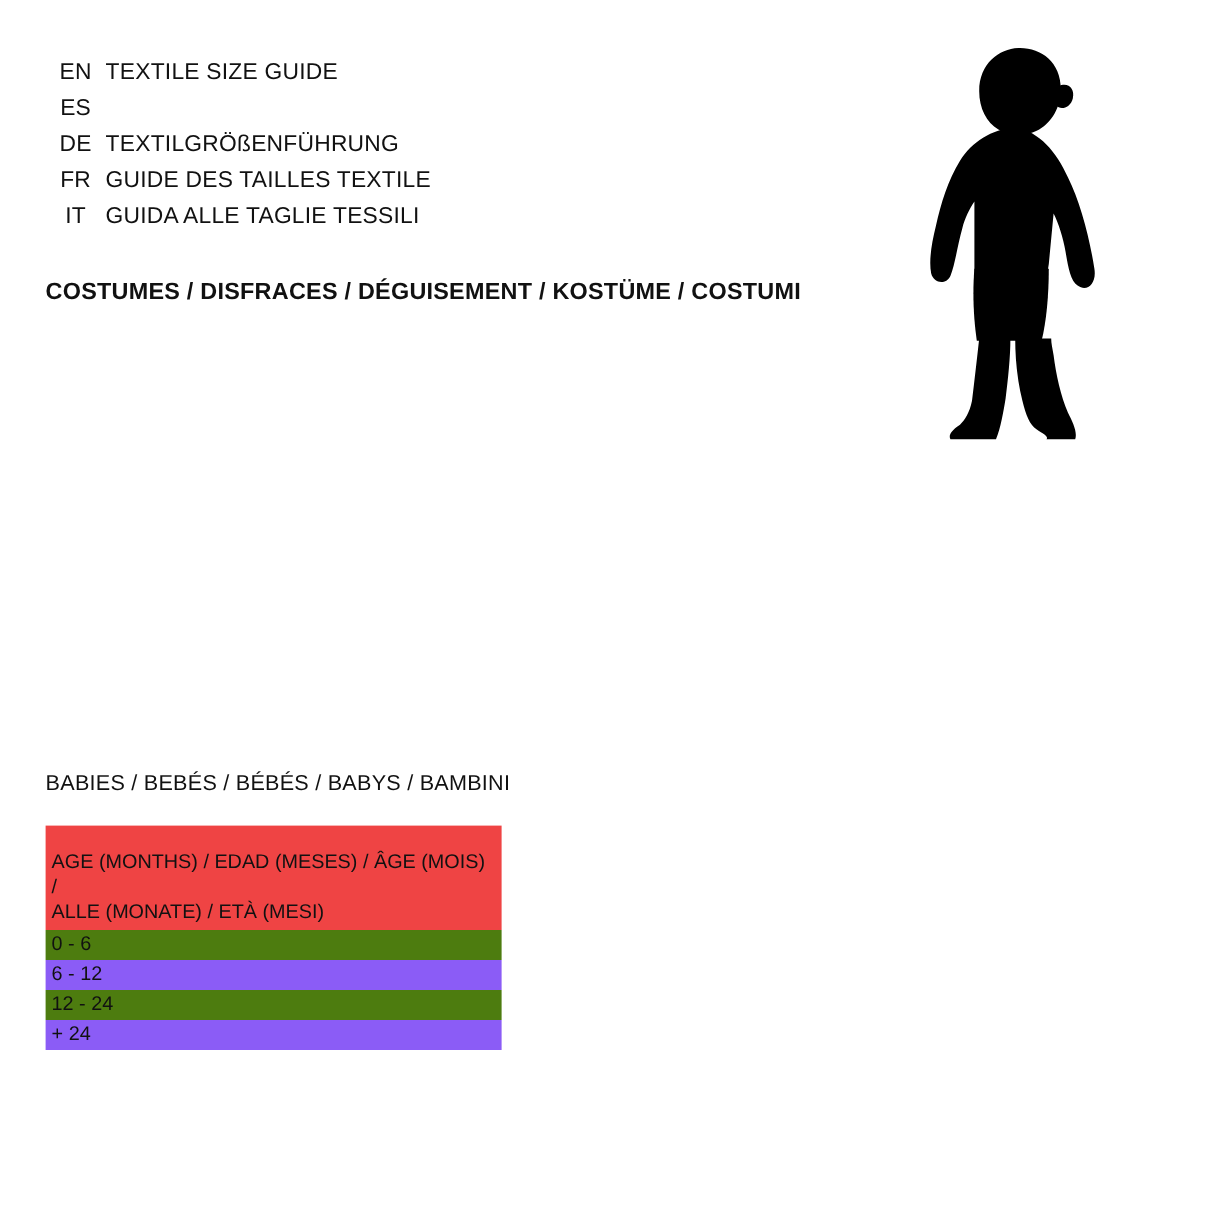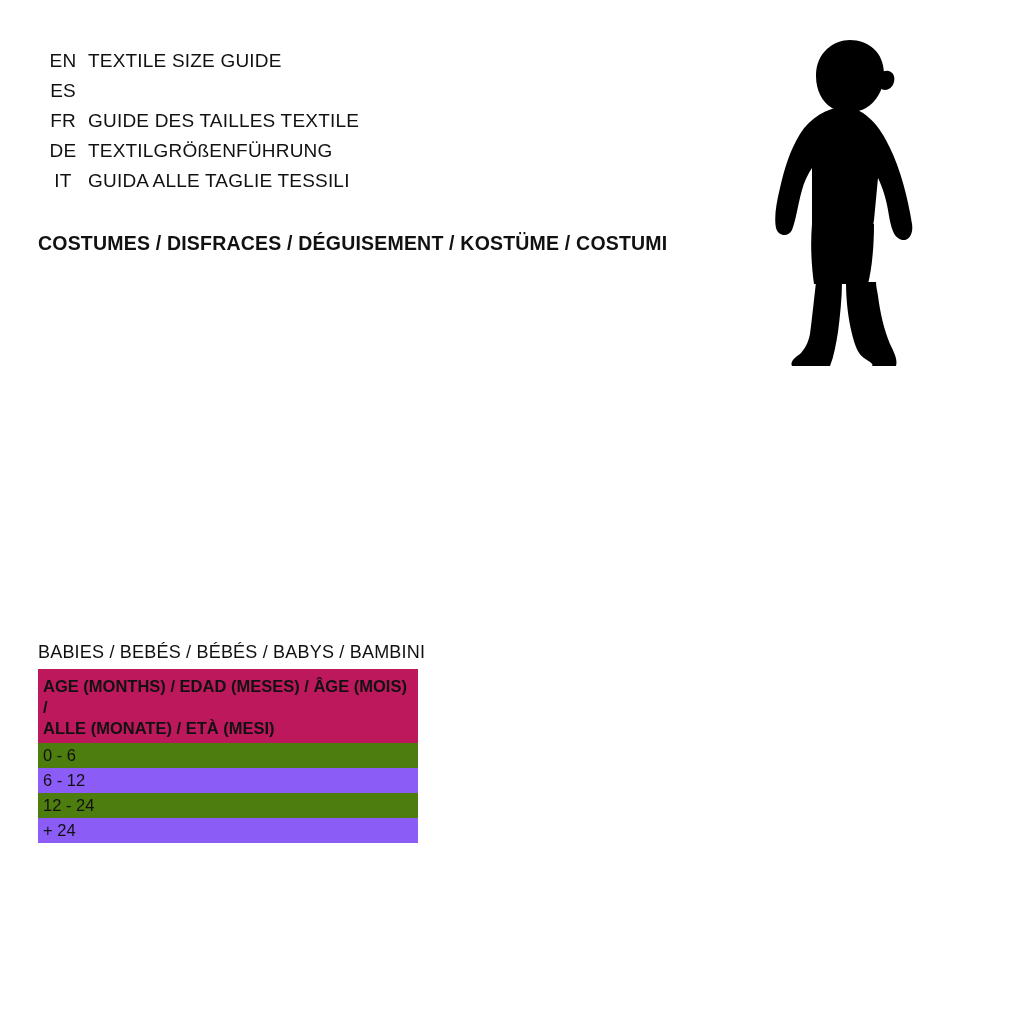--- a/index.html
+++ b/index.html
@@ -79,35 +79,35 @@
   .table-section {
     position: absolute;
     left: 38px;
     top: 642px;
     width: 380px;
   }
   .table-caption {
     font-size: 18px;
     letter-spacing: 0.2px;
     color: #111;
-    margin-bottom: 6px;
+    margin-bottom: 25px;
     white-space: nowrap;
   }
   .size-table {
     width: 380px;
     border-collapse: collapse;
     table-layout: fixed;
   }
   .size-table th {
-    background: #be185d;
+    background: #ef4444;
     text-align: left;
-    font-weight: bold;
+    font-weight: normal;
     font-size: 16.5px;
     line-height: 21px;
-    padding: 7px 5px 4px 5px;
+    padding: 20px 5px 4px 5px;
     color: #111;
   }
   .size-table td {
     font-size: 16.5px;
     line-height: 21px;
     padding: 2px 5px 2px 5px;
     color: #111;
     background: #4d7c0f;
   }
   .size-table tr.alt td {
@@ -121,26 +121,26 @@
 
   <div class="lang-block">
     <div class="lang-row">
       <span class="lang-code">EN</span>
       <span class="lang-text">TEXTILE SIZE GUIDE</span>
     </div>
     <div class="lang-row">
       <span class="lang-code">ES</span>
     </div>
     <div class="lang-row">
+      <span class="lang-code">DE</span>
+      <span class="lang-text">TEXTILGRÖßENFÜHRUNG</span>
+    </div>
+    <div class="lang-row">
       <span class="lang-code">FR</span>
       <span class="lang-text">GUIDE DES TAILLES TEXTILE</span>
-    </div>
-    <div class="lang-row">
-      <span class="lang-code">DE</span>
-      <span class="lang-text">TEXTILGRÖßENFÜHRUNG</span>
     </div>
     <div class="lang-row">
       <span class="lang-code">IT</span>
       <span class="lang-text">GUIDA ALLE TAGLIE TESSILI</span>
     </div>
   </div>
 
   <div class="costumes-heading">COSTUMES / DISFRACES / DÉGUISEMENT / KOSTÜME / COSTUMI</div>
 
   <div class="silhouette">

